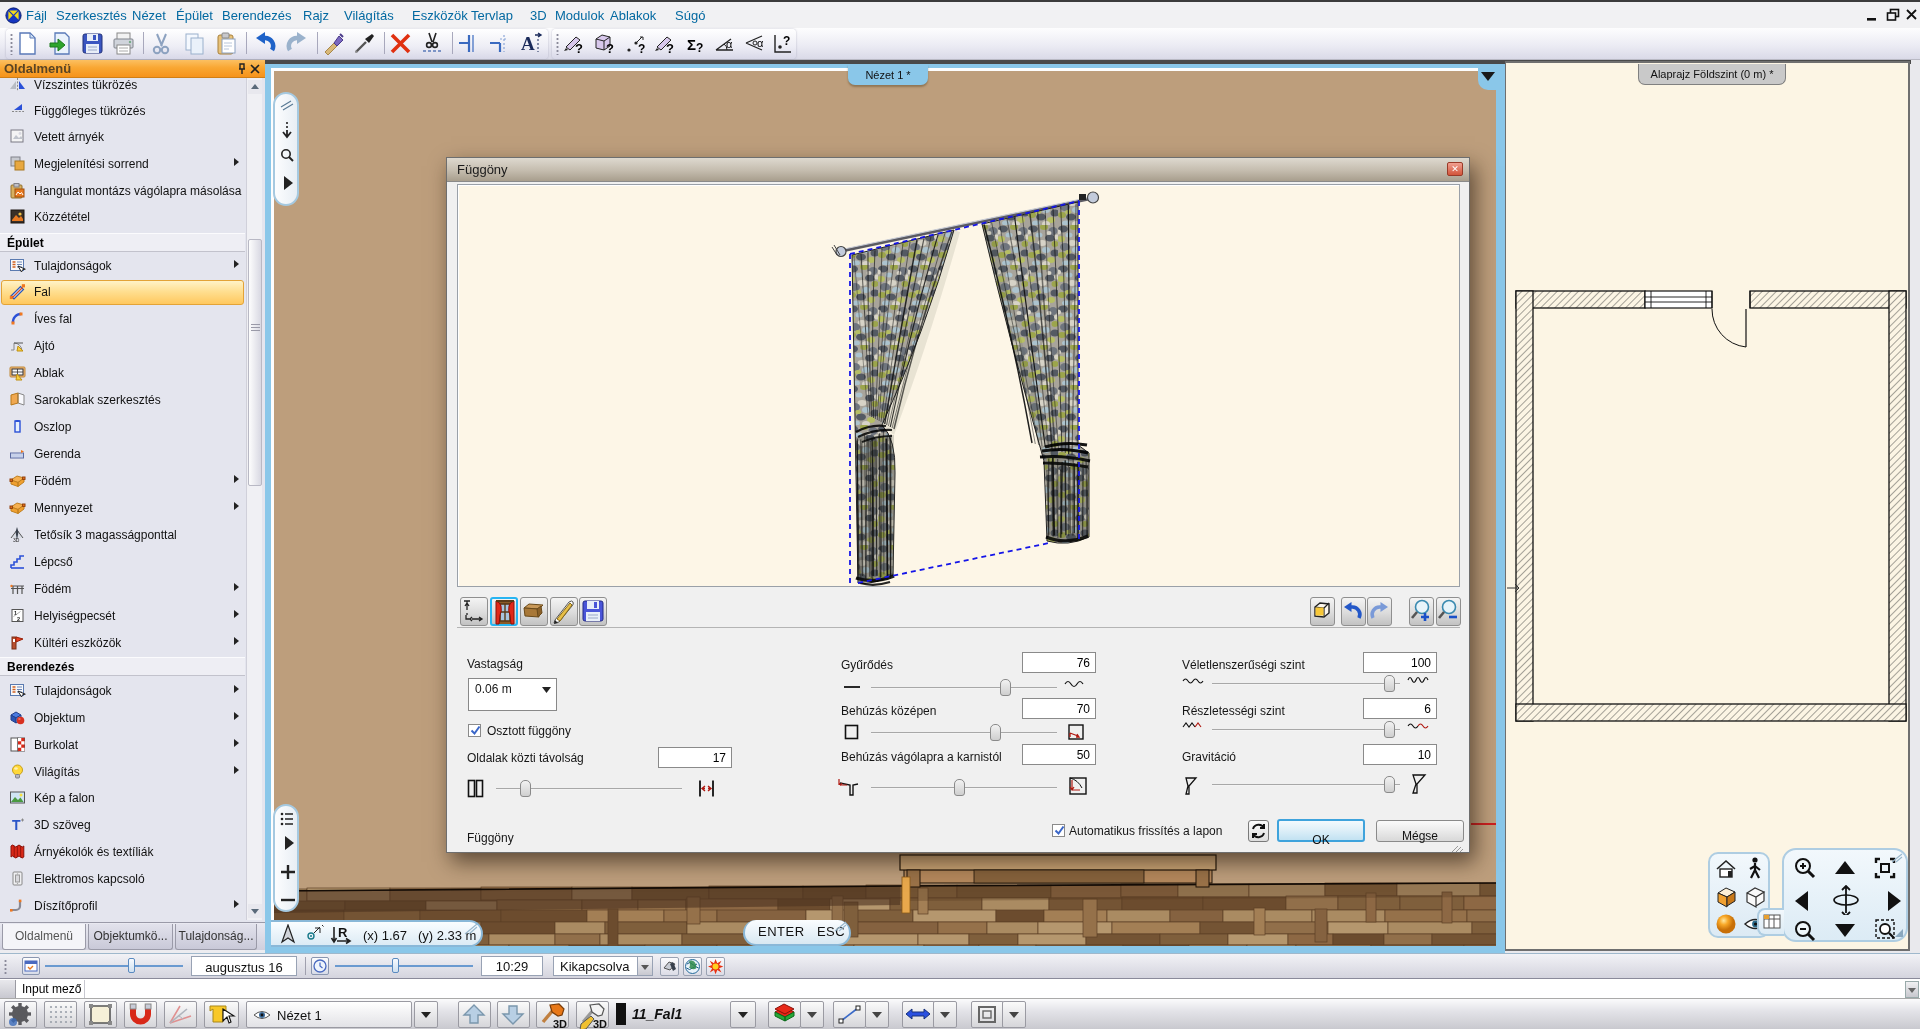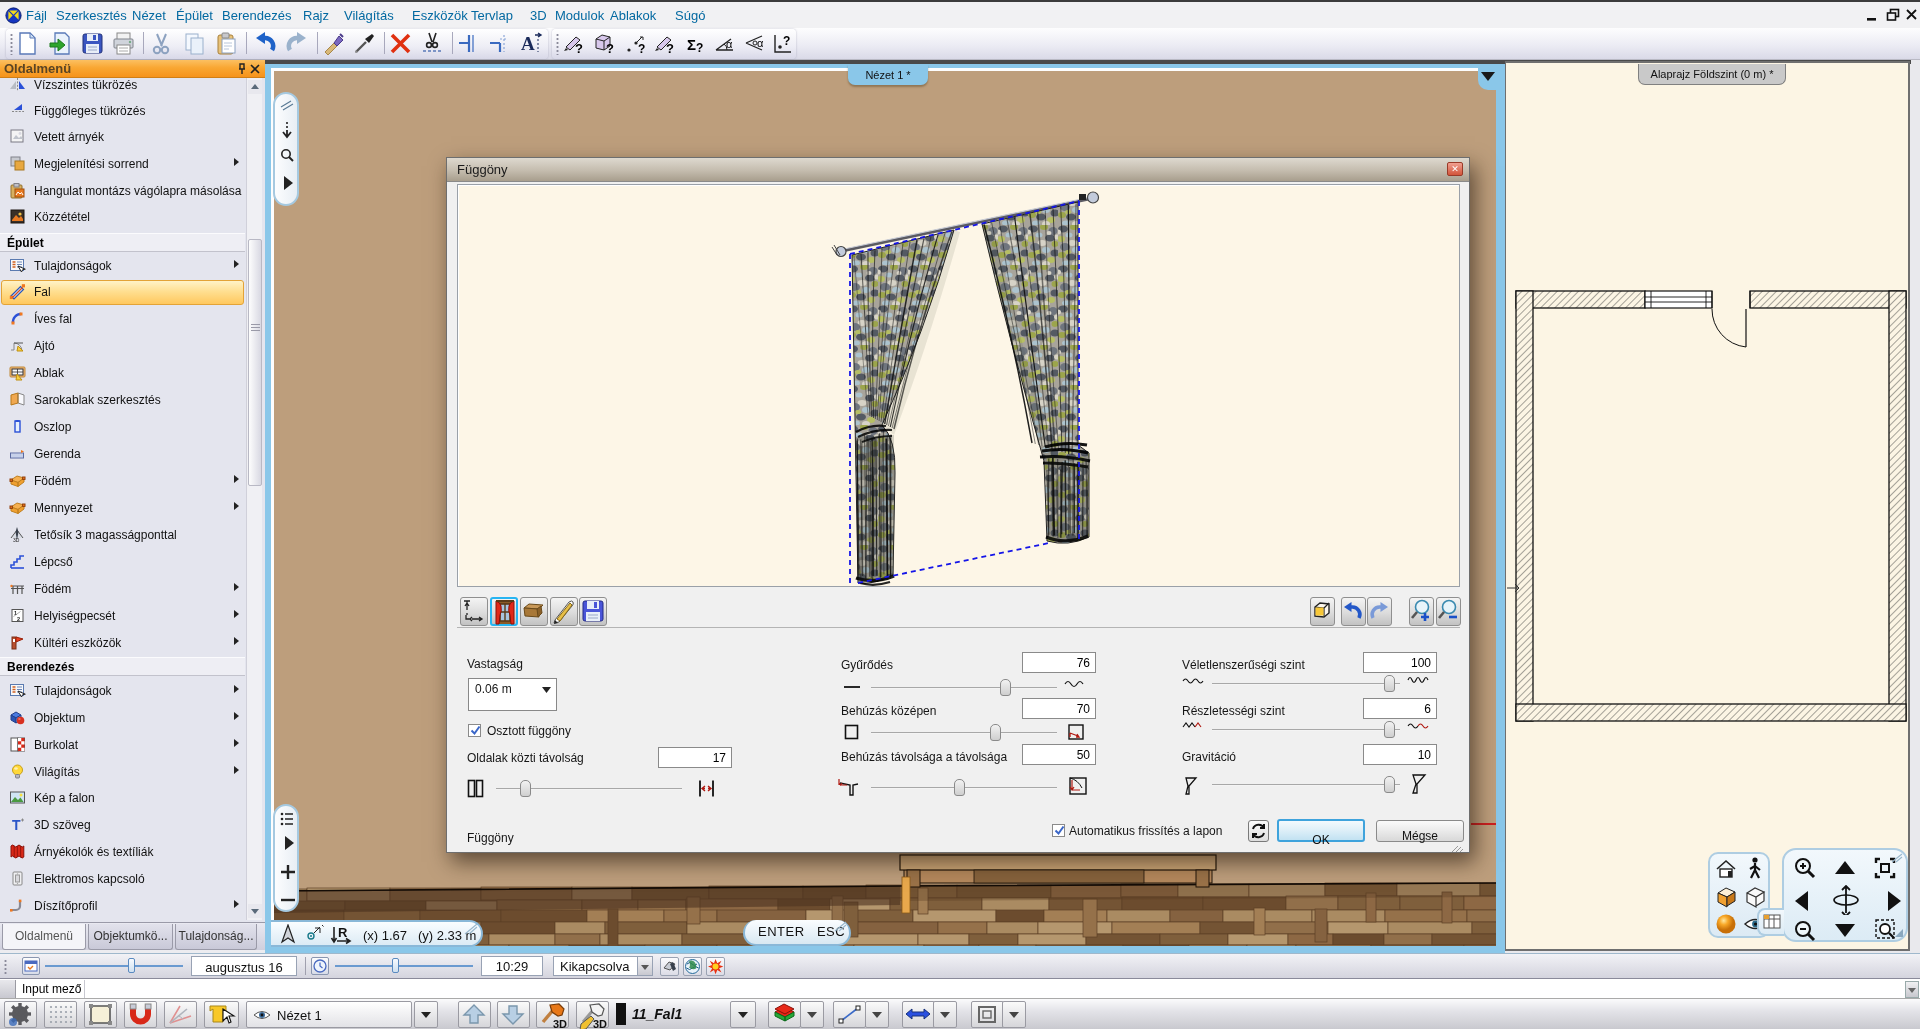--- a/index.html
+++ b/index.html
@@ -1242,21 +1242,21 @@
     <div class="dinput" style="left:575px;top:540px;width:74px">70</div>
     <svg class="abs" style="left:397px;top:566px" width="16" height="17">
           <rect x="1.5" y="1.5" width="12" height="13" fill="none" stroke="#111" stroke-width="1.6"></rect>
         </svg>
     <div class="strack" style="left:424px;top:574px;width:186px"></div>
     <div class="sthumb" style="left:543px;top:566px"></div>
     <svg class="abs" style="left:620px;top:565px" width="18" height="18" viewBox="0 0 18 18">
           <rect x="2" y="2" width="14" height="14" fill="none" stroke="#111" stroke-width="1.4"></rect>
           <path d="M3 10 v4 m0 -4 l8 3 m-1 -2 l2 3 -3 0" stroke="#b01810" stroke-width="1.3" fill="none"></path>
         </svg>
-    <span class="dlbl" style="left:394px;top:592px">Behúzás távolsága a távolsága</span>
+    <span class="dlbl" style="left:394px;top:592px">Behúzás vágólapra a karnistól</span>
     <div class="dinput" style="left:575px;top:586px;width:74px">50</div>
     <svg class="abs" style="left:390px;top:619px" width="22" height="20" viewBox="0 0 22 20">
           <path d="M3 6 l10 2 v10 h3 V8 l5 -1" fill="none" stroke="#111" stroke-width="1.4"></path>
           <path d="M2 2 v6 m-0 -2 l1.5 2 1.5 -2 M3 8 h7" stroke="#b01810" stroke-width="1.2" fill="none"></path>
         </svg>
     <div class="strack" style="left:424px;top:629px;width:186px"></div>
     <div class="sthumb" style="left:507px;top:621px"></div>
     <svg class="abs" style="left:620px;top:618px" width="22" height="20" viewBox="0 0 22 20">
           <rect x="3" y="2" width="16" height="16" fill="none" stroke="#111" stroke-width="1.4"></rect>
           <path d="M3 2 q8 2 12 10" fill="none" stroke="#111"></path>

